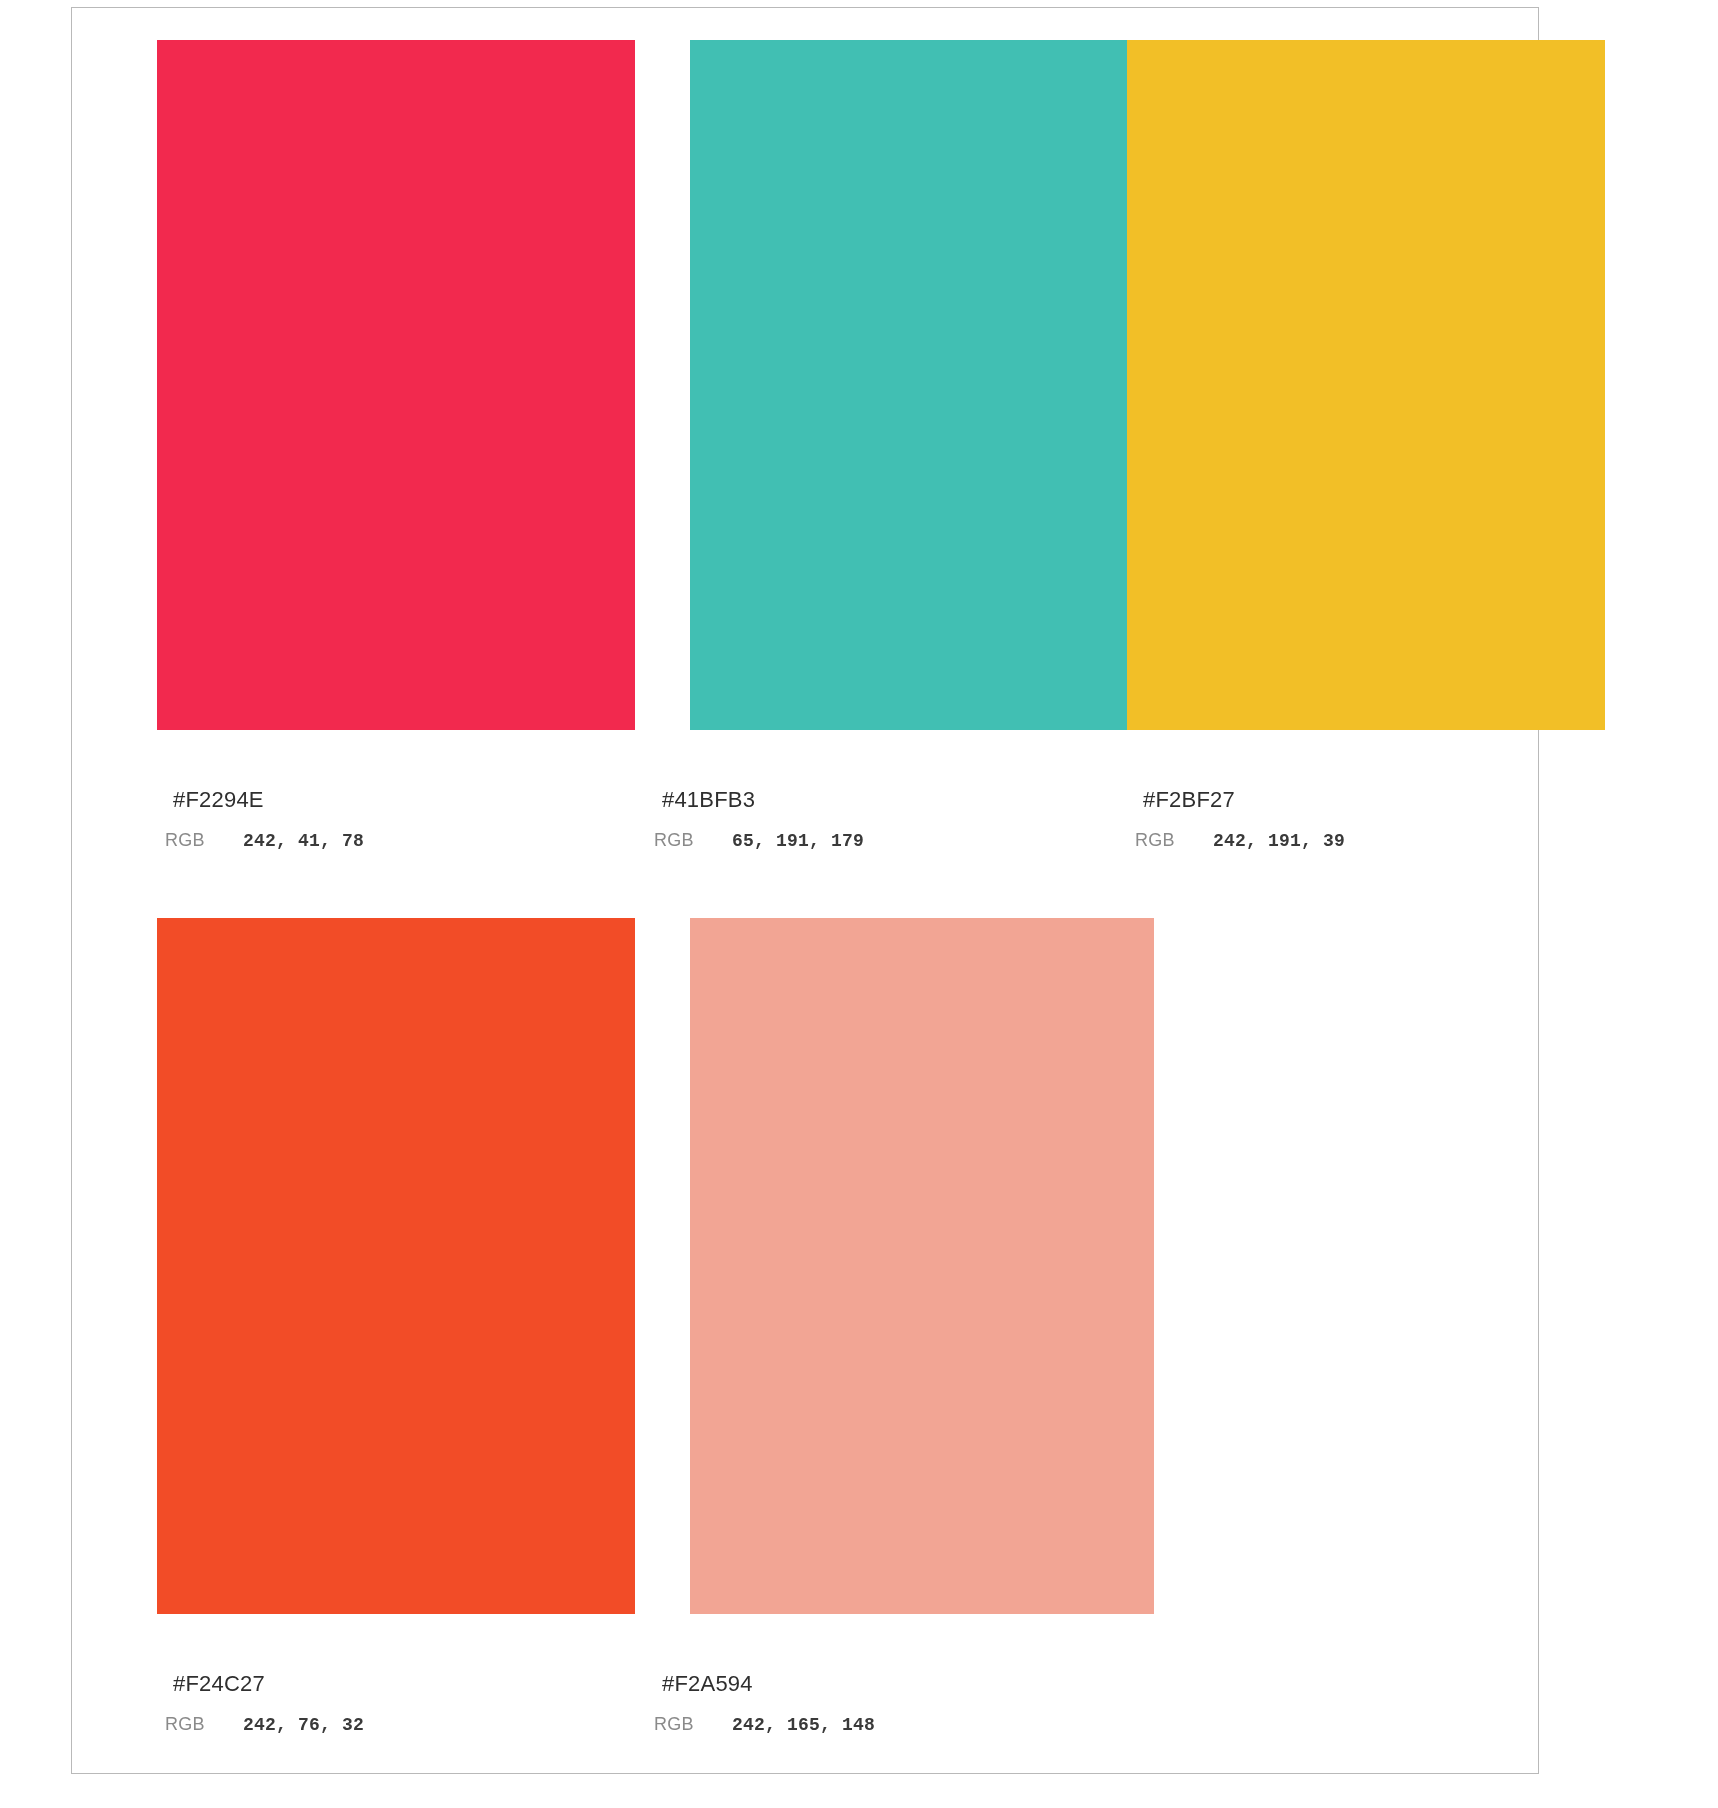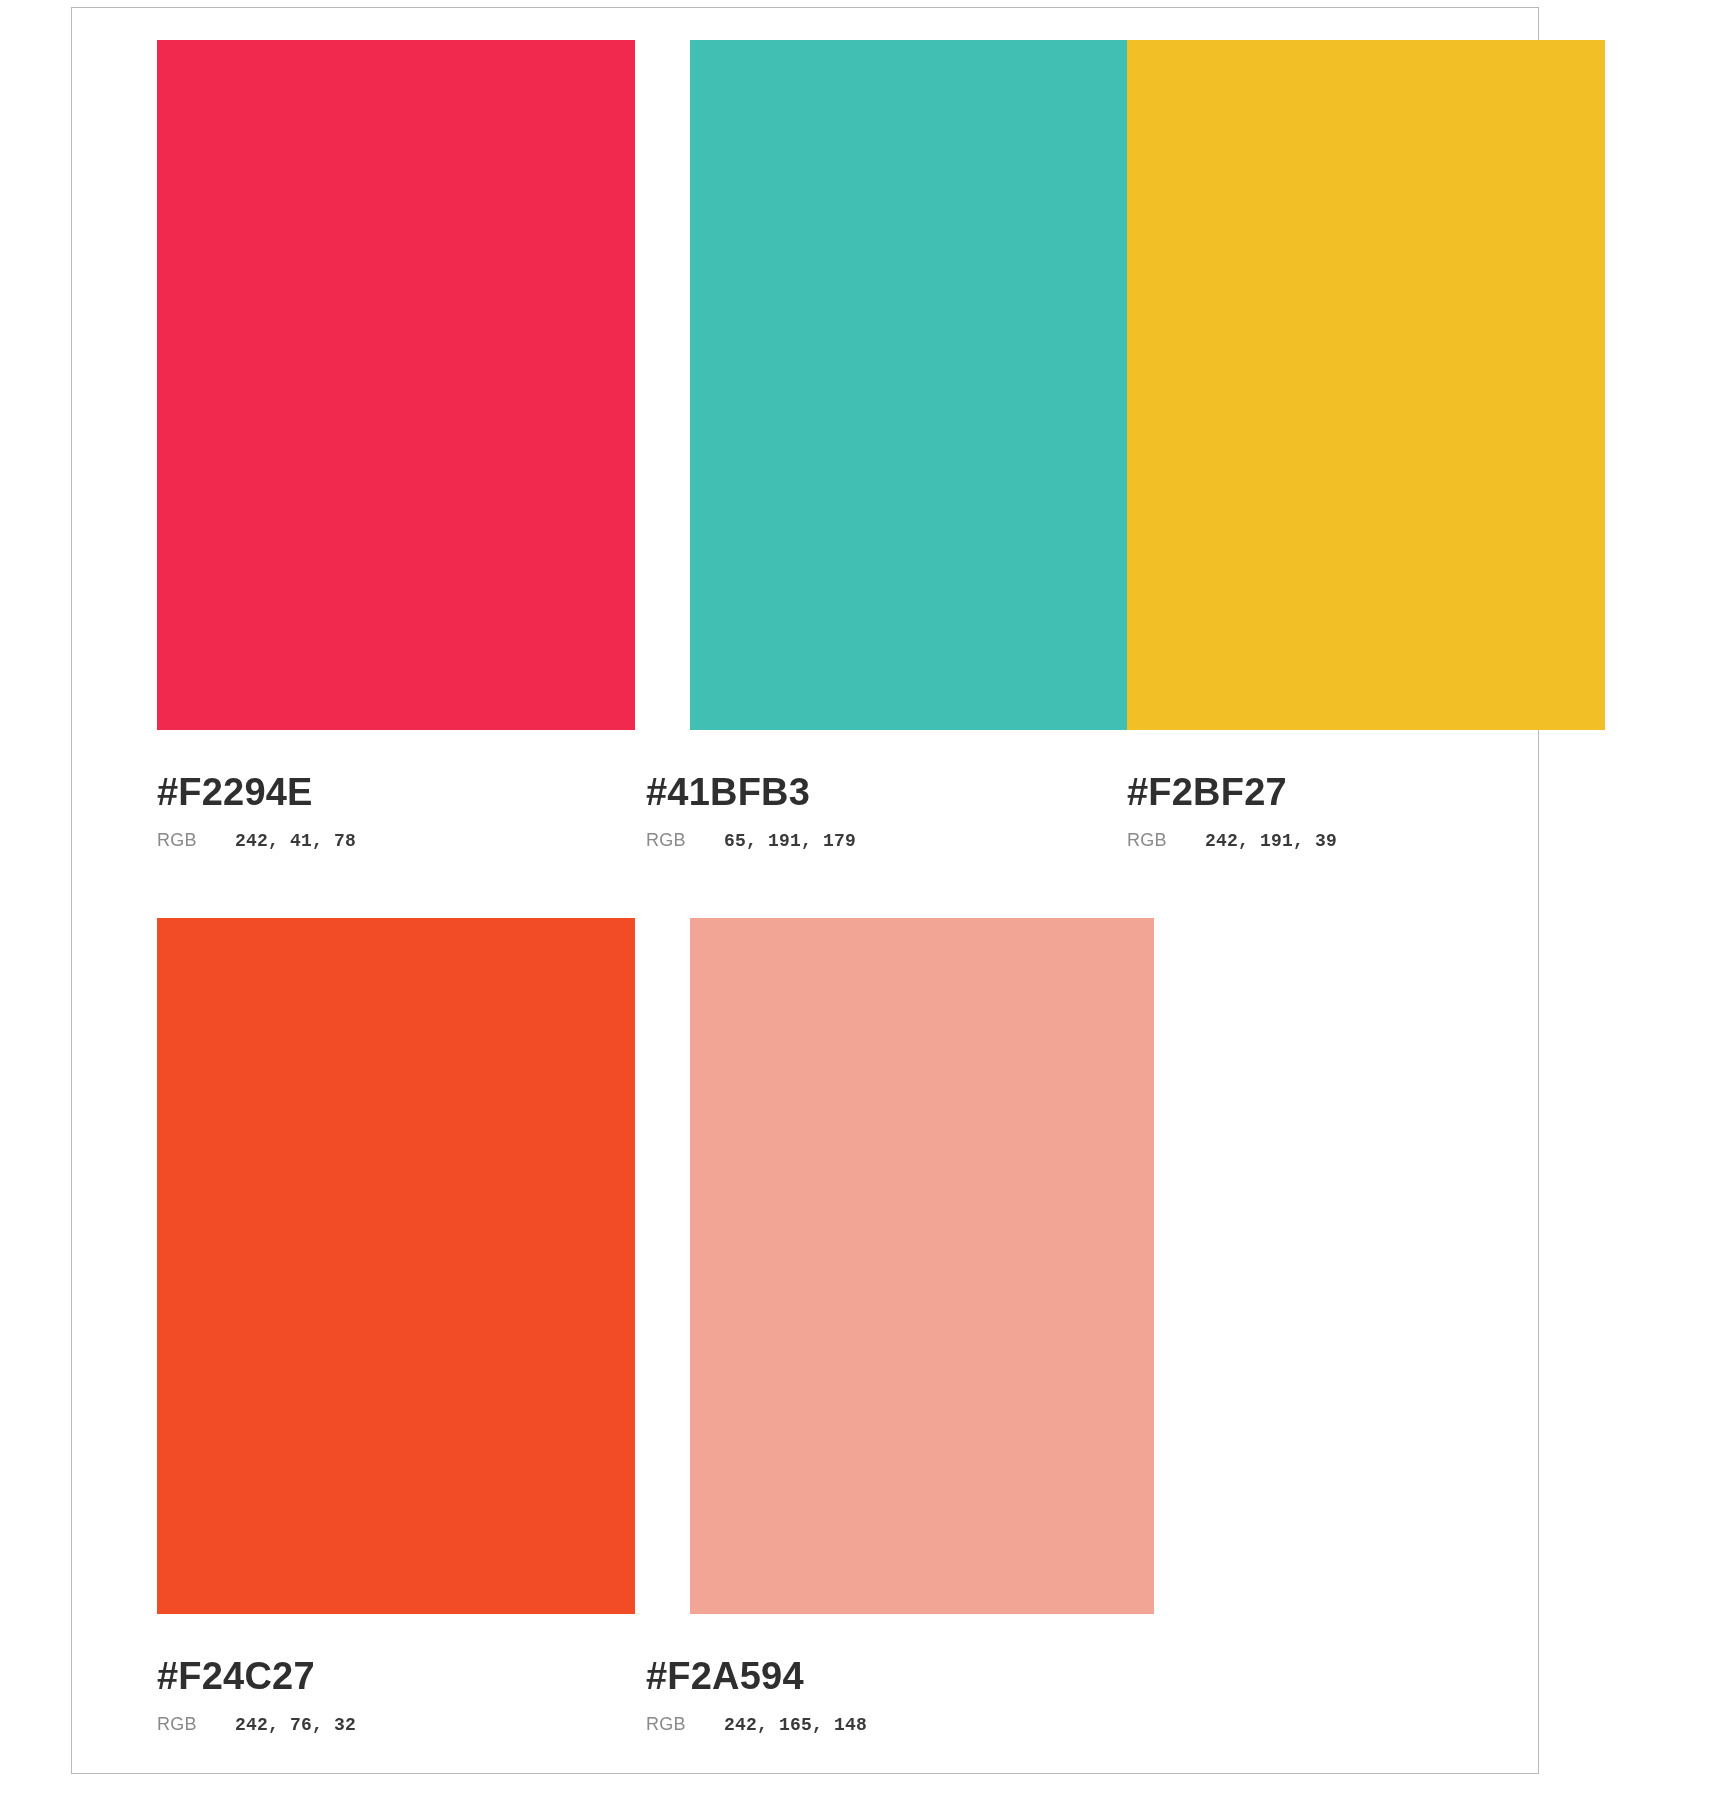--- a/index.html
+++ b/index.html
@@ -59,35 +59,35 @@
 
   .swatch-chip {
     display: block;
     width: 478px;
     height: 690px;
     border: 0;
   }
   #palette-row-2 .swatch-chip { height: 696px; }
 
   .swatch-hex {
-    margin: 0;
+    margin: 16px;
     padding: 0;
-    font-size: 38px;
-    font-weight: 700;
+    font-size: 22px;
+    font-weight: 400;
     letter-spacing: 0.2px;
     color: #2f2f2f;
     position: absolute;
     left: 0;
   }
   #palette-row-1 .swatch-hex { top: 731px; }
   #palette-row-2 .swatch-hex { top: 737px; text-align: right; }
 
   .swatch-rgb-line {
     position: absolute;
-    left: 0;
+    left: 8px;
     display: flex;
     align-items: baseline;
     justify-content: space-between;
   }
   #palette-row-1 .swatch-rgb-line { top: 790px; }
   #palette-row-2 .swatch-rgb-line { top: 796px; }
 
   .rgb-label {
     font-size: 18px;
     font-weight: 400;

